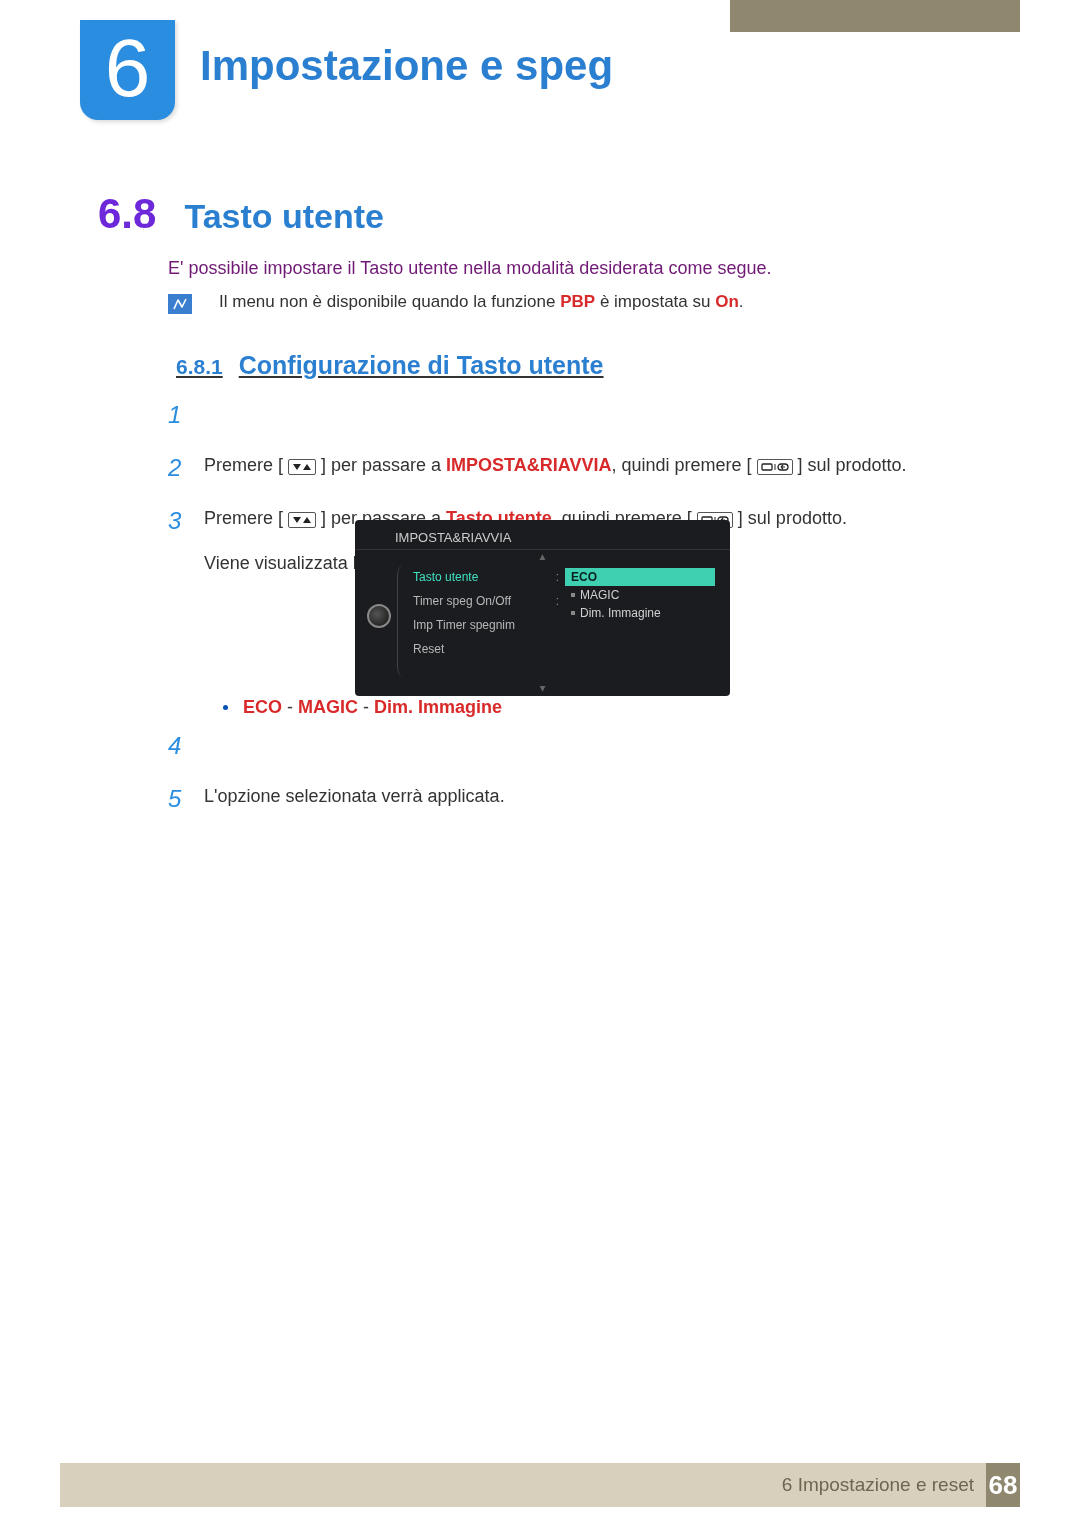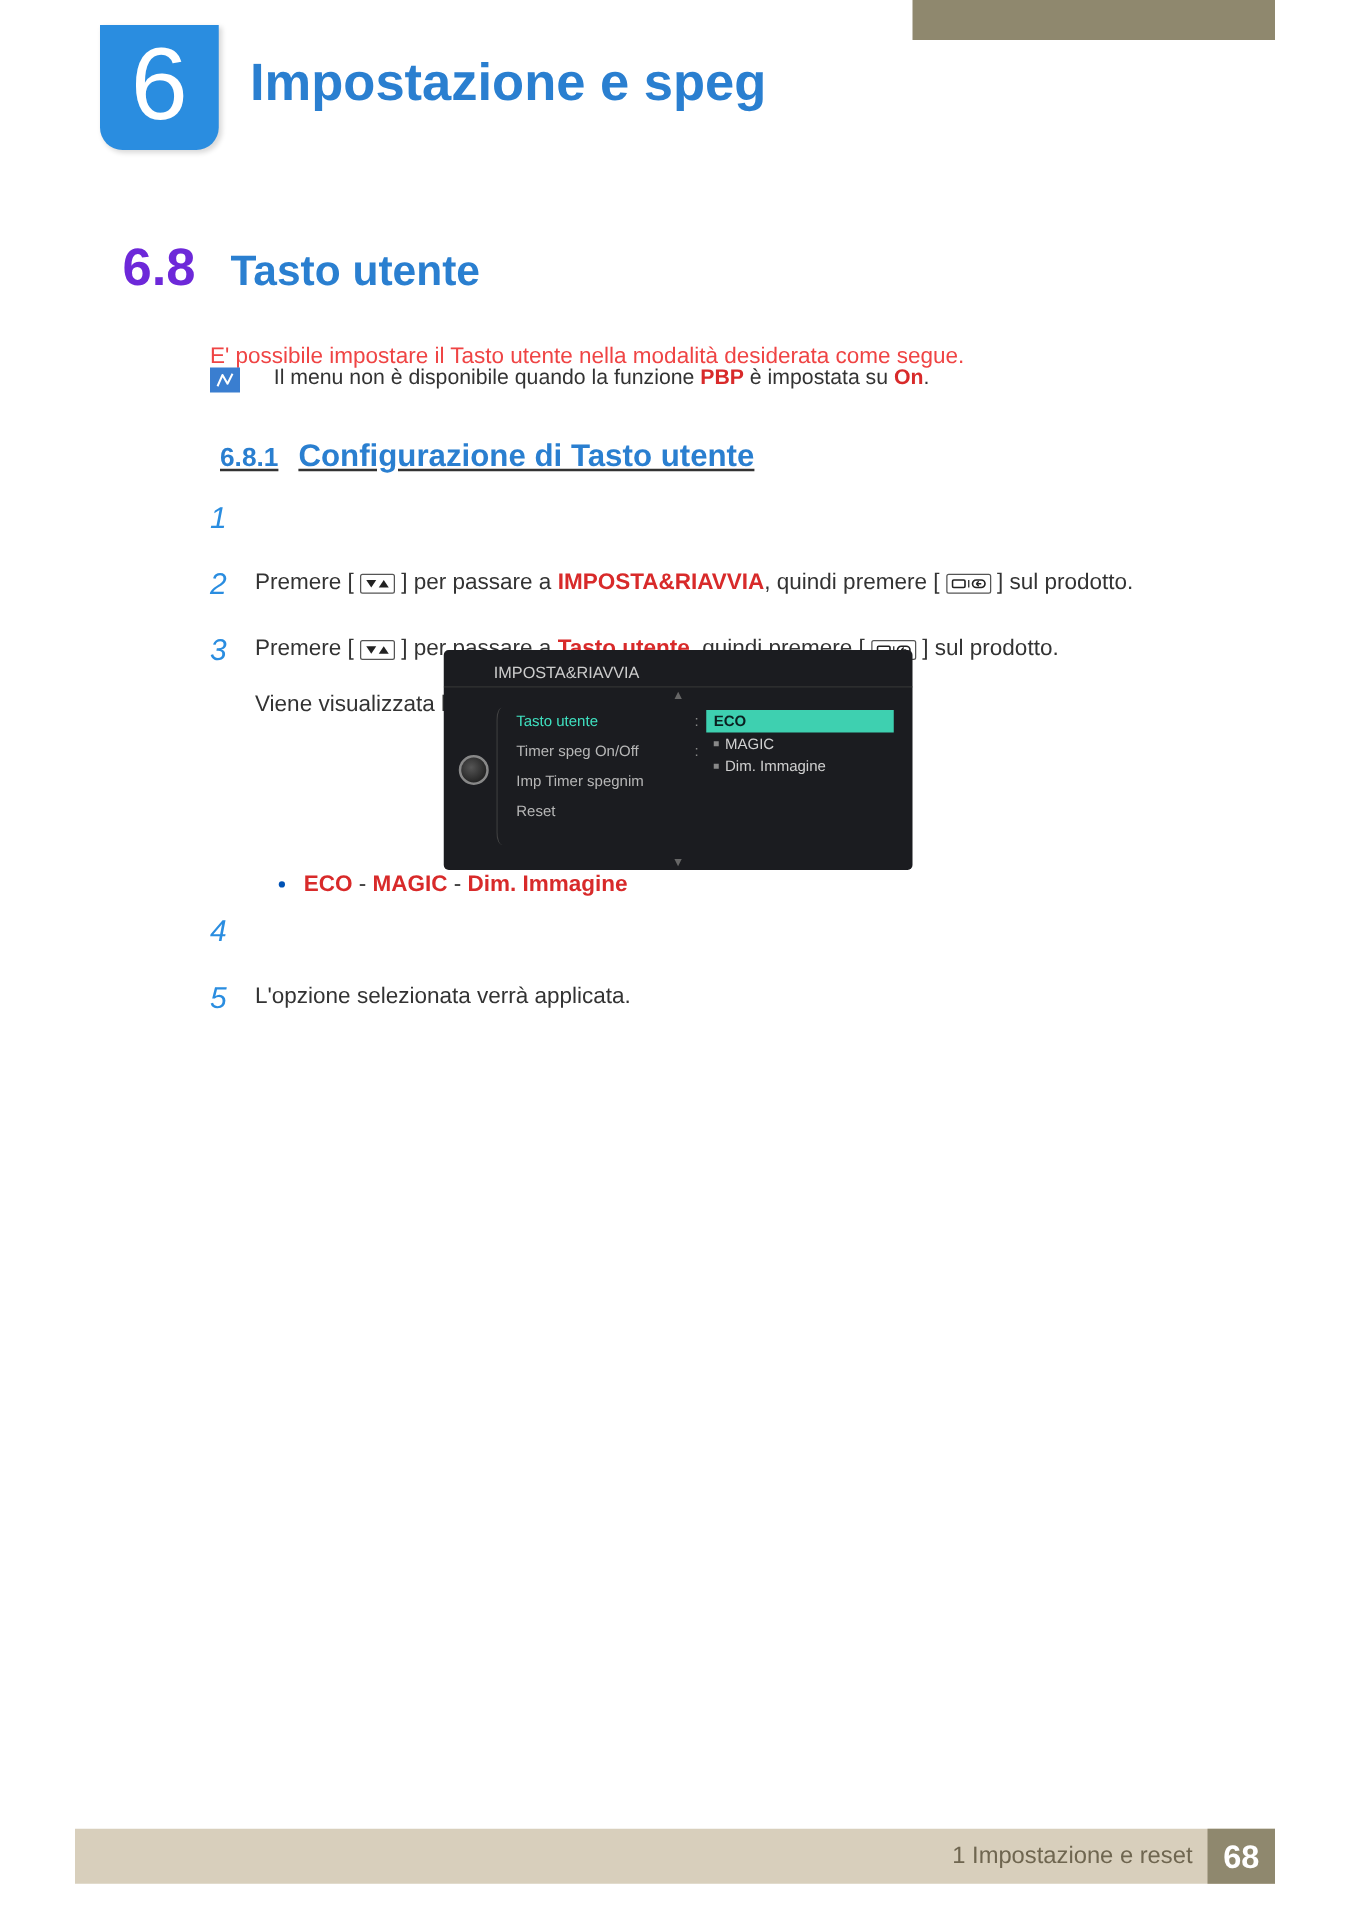--- a/index.html
+++ b/index.html
@@ -52,21 +52,21 @@
     position: absolute;
     top: 190px;
     left: 98px;
     display: flex;
     gap: 28px;
     align-items: baseline;
   }
   .section-num { color: #6d28d9; font-size: 42px; font-weight: bold; }
   .section-title { color: #2a7fd0; font-size: 34px; font-weight: bold; }
 
-  .intro { position: absolute; top: 274px; left: 168px; font-size: 18px; color: #ef4444; }
+  .intro { position: absolute; top: 258px; left: 168px; font-size: 18px; color: #701a75; }
 
   .note-row { position: absolute; top: 292px; left: 168px; display: flex; gap: 27px; align-items: flex-start; }
   .note-icon {
     width: 24px; height: 20px; background: #3a7ed0; margin-top: 2px;
     display: flex; align-items: center; justify-content: center;
   }
   .note-icon svg { overflow: visible; }
   .note-text { font-size: 17px; color: #333; }
   .hl-red { color: #d82a2a; font-weight: bold; }
 
@@ -131,21 +131,21 @@
   .steps2 { position: absolute; top: 724px; left: 168px; right: 80px; }
 
   
   .footer-bar {
     position: absolute; bottom: 20px; left: 60px; right: 60px; height: 44px;
     background: #d8cfbc; display: flex; align-items: center; justify-content: flex-end;
     padding-right: 0;
   }
   .footer-text { color: #6f6650; font-size: 19px; margin-right: 12px; }
   .footer-page {
-    width: 54px; height: 44px; background: #8f886e; color: #fff; font-size: 26px;
+    width: 34px; height: 44px; background: #8f886e; color: #fff; font-size: 26px;
     display: flex; align-items: center; justify-content: center; font-weight: bold;
   }
 </style>
 </head>
 <body>
 
 <div class="top-strip"></div>
 
 <div class="chapter-badge">6</div>
 <div class="chapter-title">Impostazione e speg</div>
@@ -253,15 +253,15 @@
   <div class="step">
     <div class="step-num">4</div>
   </div>
   <div class="step">
     <div class="step-num">5</div>
     <div class="step-body">L'opzione selezionata verrà applicata.</div>
   </div>
 </div>
 
 <div class="footer-bar">
-  <div class="footer-text">1 Impostazione e reset</div>
+  <div class="footer-text">6 Impostazione e reset</div>
   <div class="footer-page">68</div>
 </div>
 
 </body></html>

